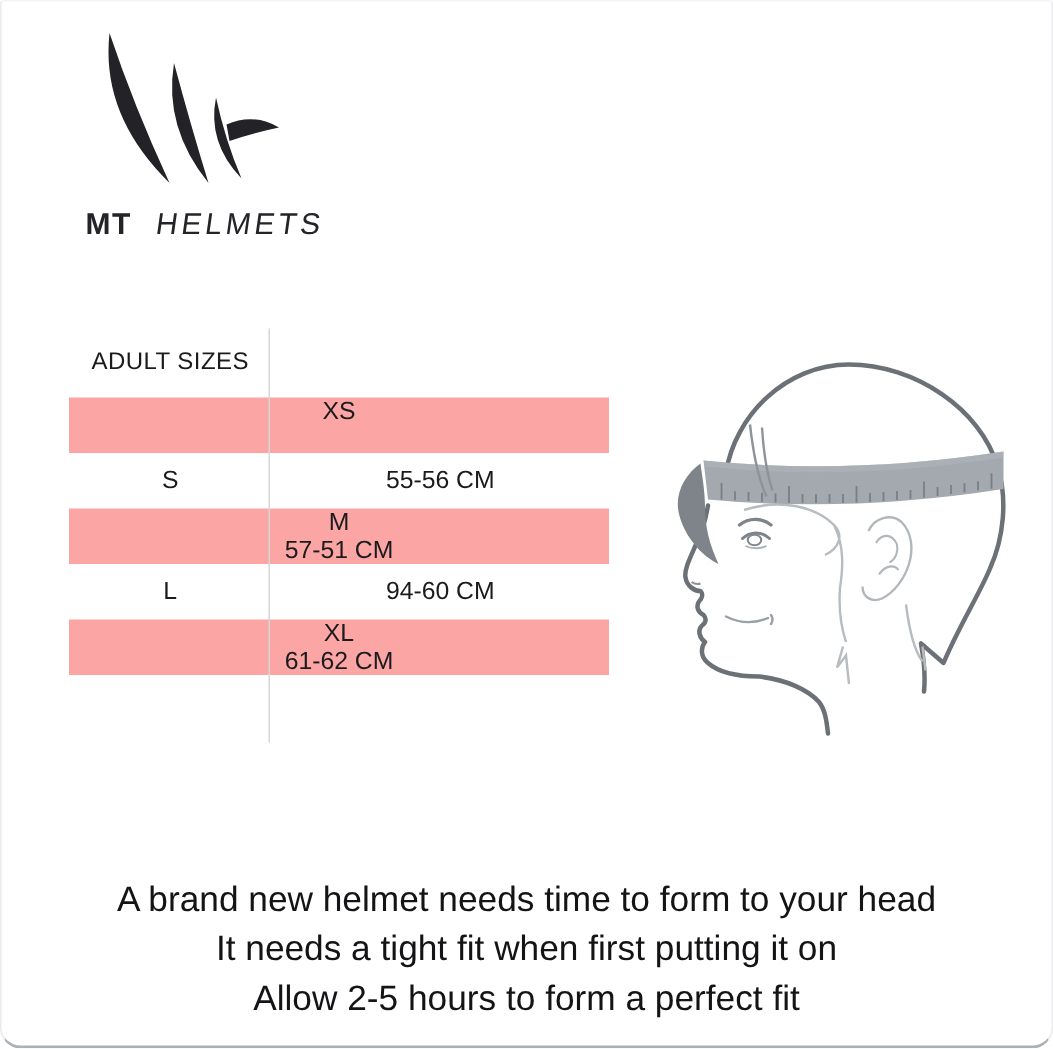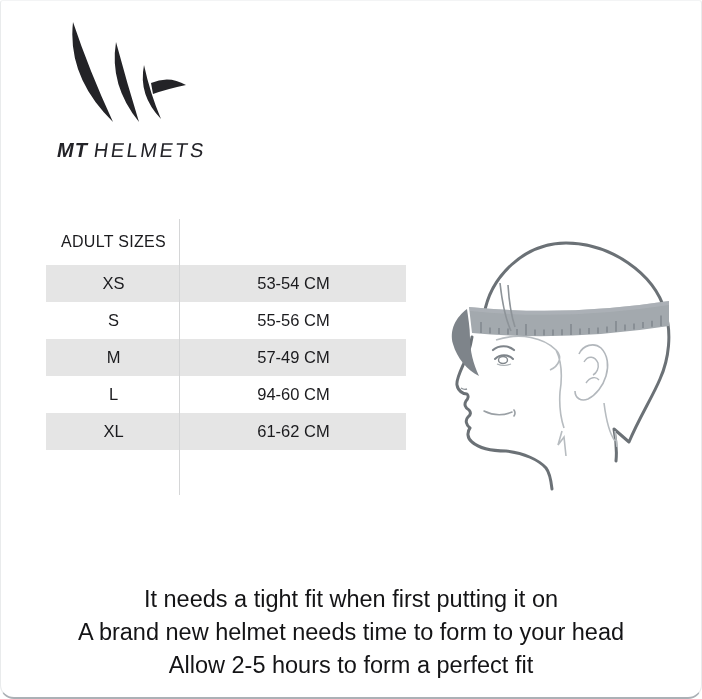--- a/index.html
+++ b/index.html
@@ -8,28 +8,28 @@
     position:relative; width:702px; height:699px; background:#ffffff;
     border-left:1px solid #e9ebec; border-right:1px solid #e9ebec;
     border-top:1px solid #f3f4f5; border-bottom:2px solid #abb1b6;
     border-radius:3px 3px 14px 14px; overflow:hidden;
   }
 
   
   .logo-mark { position:absolute; left:68px; top:14px; width:130px; height:114px; }
   .logo-mark path { fill:#232327; }
   .wordmark { position:absolute; left:56px; top:138px; font-size:20px; color:#232328; white-space:nowrap; }
-  .wordmark .mt { font-weight:bold; font-style:italic; letter-spacing:1px; margin-right:6px; }
+  .wordmark .mt { font-weight:bold; letter-spacing:1px; margin-right:16px; }
   .wordmark .helmets { display:inline-block; font-weight:400; letter-spacing:2.5px; transform:skewX(-8deg); }
 
   
   .size-table { position:absolute; left:45px; top:218px; width:360px; color:#1b1b1e; }
   .thead { display:flex; height:46px; align-items:center; font-size:16px; letter-spacing:.3px;justify-content:space-between; }
   .srow  { display:flex; height:37px; align-items:center; font-size:16.5px; }
-  .srow.alt { background:#e5e5e5; }
+  .srow.alt { background:#fca5a5;flex-direction:column; }
   .c1 { width:135px; text-align:center; }
   .c2 { width:225px; text-align:center; }
   .v-divider { position:absolute; left:133px; top:0; width:1px; height:276px; background:#d5d6d7; }
 
   
   .head-illustration { position:absolute; left:435px; top:222px; }
 
   
   .footer { position:absolute; left:0; right:0; top:582px; text-align:center;
             font-size:23.5px; line-height:33px; color:#141416; }
@@ -49,29 +49,28 @@
     <span class="mt">MT</span><span class="helmets">HELMETS</span>
   </div>
 
   <div class="size-table">
     <div class="v-divider"></div>
     <div class="thead">
       <div class="c1">ADULT SIZES</div>
     </div>
     <div class="srow alt">
       <div class="c1">XS</div>
-      <div class="c2">53-54 CM</div>
     </div>
     <div class="srow">
       <div class="c1">S</div>
       <div class="c2">55-56 CM</div>
     </div>
     <div class="srow alt">
       <div class="c1">M</div>
-      <div class="c2">57-49 CM</div>
+      <div class="c2">57-51 CM</div>
     </div>
     <div class="srow">
       <div class="c1">L</div>
       <div class="c2">94-60 CM</div>
     </div>
     <div class="srow alt">
       <div class="c1">XL</div>
       <div class="c2">61-62 CM</div>
     </div>
     <div class="srow">
@@ -102,18 +101,18 @@
 
     <path d="M33,84 Q130,94 233,78 L233,103 Q130,119 36,110 Z" fill="#a3a9ae"></path>
     <path d="M33,84 Q130,94 233,78 L233,82 Q130,98 34,88 Z" fill="#b0b5ba" opacity="0.6"></path>
 
     <path d="M45,110 V99 M54,110.5 V104.5 M63,111 V105 M72,111.5 V105.5 M81,112 V106 M90,112.3 V101 M99,112.4 V106.4 M108,112.4 V106.4 M117,112.4 V106.4 M126,112.3 V106.3 M135,112 V101 M144,111.6 V105.6 M153,111 V105 M162,110.4 V104.4 M171,109.6 V103.6 M180,108.7 V98 M189,107.6 V101.6 M198,106.4 V100.4 M207,105.1 V99.1 M216,103.8 V97.8 M225,102.9 V92.5" stroke="#787f85" stroke-width="1.2" fill="none"></path>
 
     <path d="M64,60 C66,78 69,95 75,108 M72,62 C73,78 75,92 79,104" fill="none" stroke="#8d9398" stroke-width="1.6"></path>
   </svg>
 
   <div class="footer">
+    <div>A brand new helmet needs time to form to your head</div>
     <div>It needs a tight fit when first putting it on</div>
-    <div>A brand new helmet needs time to form to your head</div>
     <div>Allow 2-5 hours to form a perfect fit</div>
   </div>
 
 </div>
 
 </body></html>

